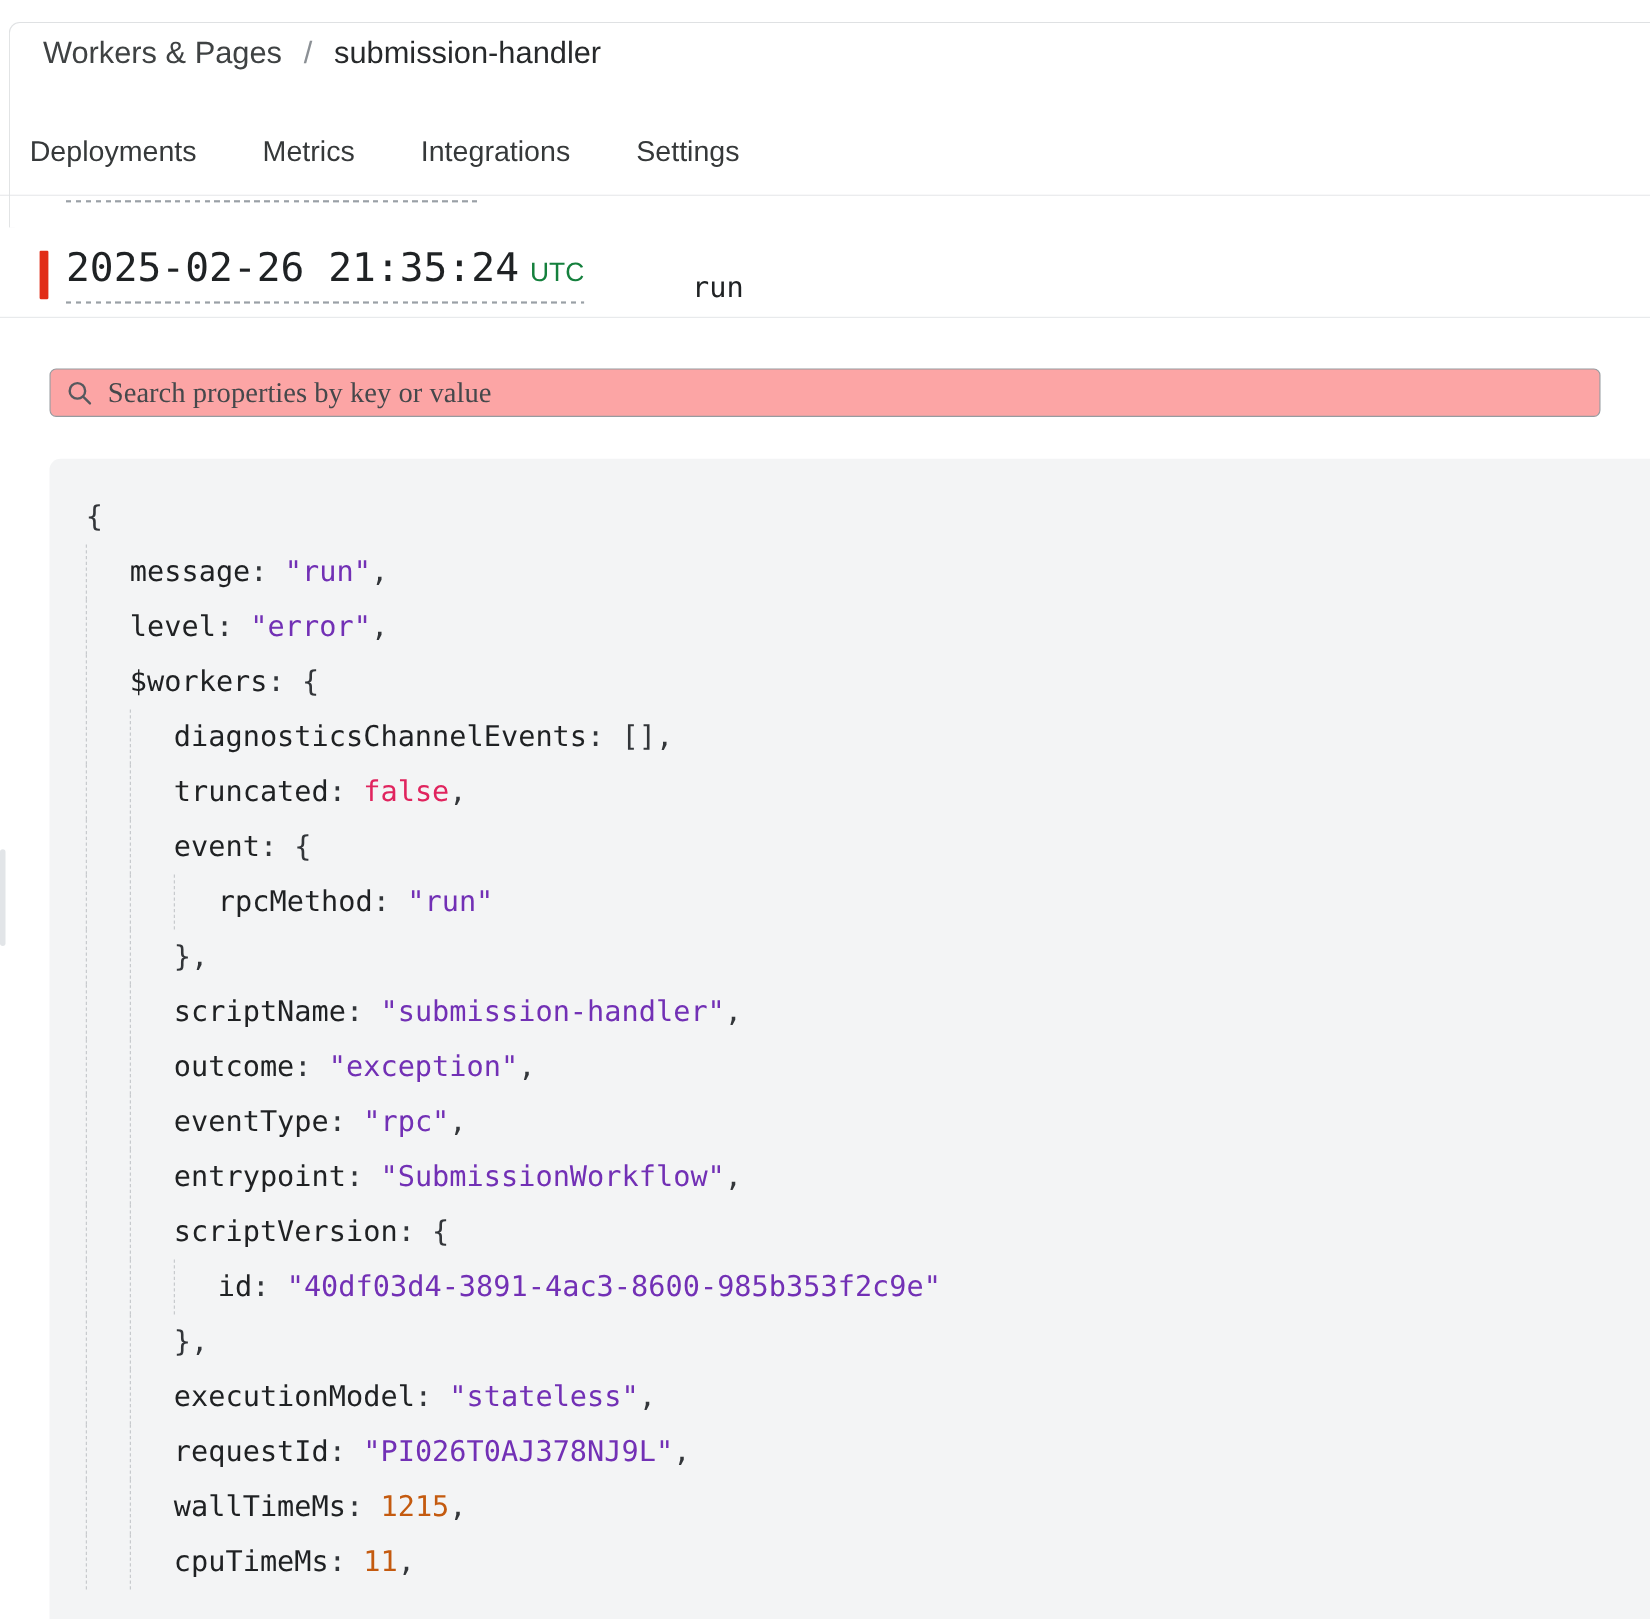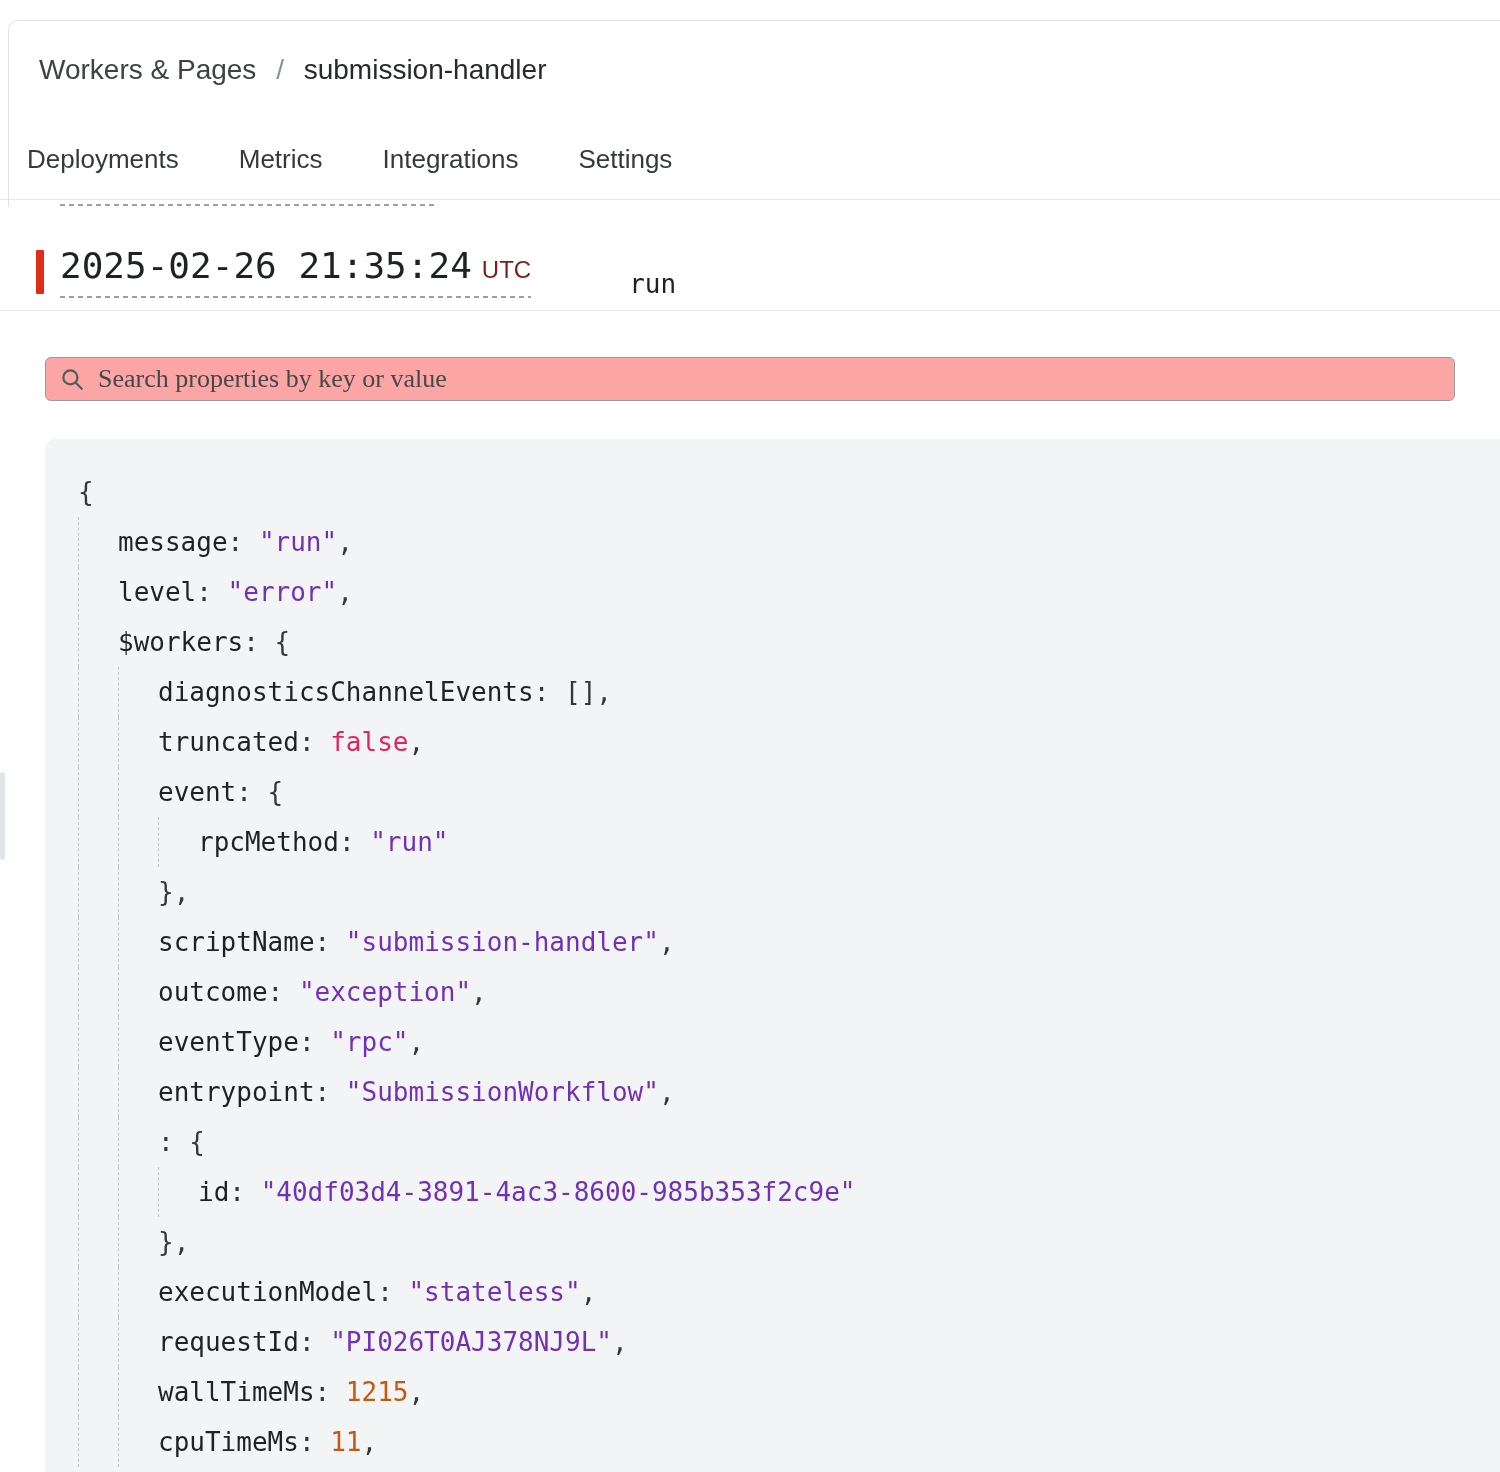--- a/index.html
+++ b/index.html
@@ -12,21 +12,21 @@
     position:absolute;left:8px;top:20px;right:0;height:186px;
     border-top:1px solid #dfe1e3;border-left:1px solid #dfe1e3;
     border-top-left-radius:10px;pointer-events:none;
   }
   .scroll-nub{
     position:absolute;left:0;top:772px;width:5px;height:88px;
     background:#e2e5e8;border-radius:3px;
   }
   
   .breadcrumb{
-    padding:54px 0 0 39px;font-size:28px;line-height:32px;color:#333638;
+    padding:32px 0 0 39px;font-size:28px;line-height:32px;color:#333638;
   }
   .breadcrumb .crumb-parent{color:#3f4243;cursor:pointer;}
   .breadcrumb .crumb-sep{color:#8b9095;margin:0 12px;}
   .breadcrumb .crumb-current{color:#27292b;}
   .tab-bar{
     display:flex;align-items:flex-end;margin-top:58px;
     border-bottom:1px solid #e6e8ea;padding-left:27px;
   }
   .tab{
     position:relative;font-size:26px;color:#36393a;cursor:pointer;
@@ -54,21 +54,21 @@
   .level-bar{
     width:8px;height:44px;border-radius:1px;margin-right:16px;
     background:var(--error-red,#e12d17);
   }
   .timestamp-wrap{position:relative;padding-bottom:12px;cursor:pointer;}
   .timestamp-wrap::after{
     content:"";position:absolute;left:0;right:0;bottom:0;height:2px;
     background:repeating-linear-gradient(90deg,#9aa0a6 0 5px,transparent 5px 9px);
   }
   .timestamp{font-family:"DejaVu Sans Mono",monospace;font-size:36px;color:#1f2224;}
-  .tz{font-size:24px;color:#7f1d1d;margin-left:10px;}
+  .tz{font-size:24px;color:#15803d;margin-left:10px;}
   .log-msg{font-family:"DejaVu Sans Mono",monospace;font-size:26px;color:#1f2224;margin-left:98px;margin-top:25px;}
   
   .search-wrap{position:relative;margin:46px 0 0 45px;}
   .search-input{
     box-sizing:border-box;width:calc(100% - 45px);height:44px;
     border:1.5px solid #969ba0;border-radius:6px;
     padding:0 16px 0 52px;font-size:26px;color:#45484b;
     font-family:Liberation Serif, serif;background:#fca5a5;outline:none;
   }
   .search-input::placeholder{color:#45484b;opacity:1;}
@@ -141,20 +141,20 @@
     <div class="json-line"><span class="indent-guide"></span><span class="tok-k">$workers</span><span class="tok-p">: {</span></div>
     <div class="json-line"><span class="indent-guide"></span><span class="indent-guide"></span><span class="tok-k">diagnosticsChannelEvents</span><span class="tok-p">: [],</span></div>
     <div class="json-line"><span class="indent-guide"></span><span class="indent-guide"></span><span class="tok-k">truncated</span><span class="tok-p">: </span><span class="tok-b">false</span><span class="tok-p">,</span></div>
     <div class="json-line"><span class="indent-guide"></span><span class="indent-guide"></span><span class="tok-k">event</span><span class="tok-p">: {</span></div>
     <div class="json-line"><span class="indent-guide"></span><span class="indent-guide"></span><span class="indent-guide"></span><span class="tok-k">rpcMethod</span><span class="tok-p">: </span><span class="tok-s">"run"</span></div>
     <div class="json-line"><span class="indent-guide"></span><span class="indent-guide"></span><span class="tok-p">},</span></div>
     <div class="json-line"><span class="indent-guide"></span><span class="indent-guide"></span><span class="tok-k">scriptName</span><span class="tok-p">: </span><span class="tok-s">"submission-handler"</span><span class="tok-p">,</span></div>
     <div class="json-line"><span class="indent-guide"></span><span class="indent-guide"></span><span class="tok-k">outcome</span><span class="tok-p">: </span><span class="tok-s">"exception"</span><span class="tok-p">,</span></div>
     <div class="json-line"><span class="indent-guide"></span><span class="indent-guide"></span><span class="tok-k">eventType</span><span class="tok-p">: </span><span class="tok-s">"rpc"</span><span class="tok-p">,</span></div>
     <div class="json-line"><span class="indent-guide"></span><span class="indent-guide"></span><span class="tok-k">entrypoint</span><span class="tok-p">: </span><span class="tok-s">"SubmissionWorkflow"</span><span class="tok-p">,</span></div>
-    <div class="json-line"><span class="indent-guide"></span><span class="indent-guide"></span><span class="tok-p">: {</span></div>
+    <div class="json-line"><span class="indent-guide"></span><span class="indent-guide"></span><span class="tok-k">scriptVersion</span><span class="tok-p">: {</span></div>
     <div class="json-line"><span class="indent-guide"></span><span class="indent-guide"></span><span class="indent-guide"></span><span class="tok-k">id</span><span class="tok-p">: </span><span class="tok-s">"40df03d4-3891-4ac3-8600-985b353f2c9e"</span></div>
     <div class="json-line"><span class="indent-guide"></span><span class="indent-guide"></span><span class="tok-p">},</span></div>
     <div class="json-line"><span class="indent-guide"></span><span class="indent-guide"></span><span class="tok-k">executionModel</span><span class="tok-p">: </span><span class="tok-s">"stateless"</span><span class="tok-p">,</span></div>
     <div class="json-line"><span class="indent-guide"></span><span class="indent-guide"></span><span class="tok-k">requestId</span><span class="tok-p">: </span><span class="tok-s">"PI026T0AJ378NJ9L"</span><span class="tok-p">,</span></div>
     <div class="json-line"><span class="indent-guide"></span><span class="indent-guide"></span><span class="tok-k">wallTimeMs</span><span class="tok-p">: </span><span class="tok-n">1215</span><span class="tok-p">,</span></div>
     <div class="json-line"><span class="indent-guide"></span><span class="indent-guide"></span><span class="tok-k">cpuTimeMs</span><span class="tok-p">: </span><span class="tok-n">11</span><span class="tok-p">,</span></div>
   </div>
 
 </body></html>

